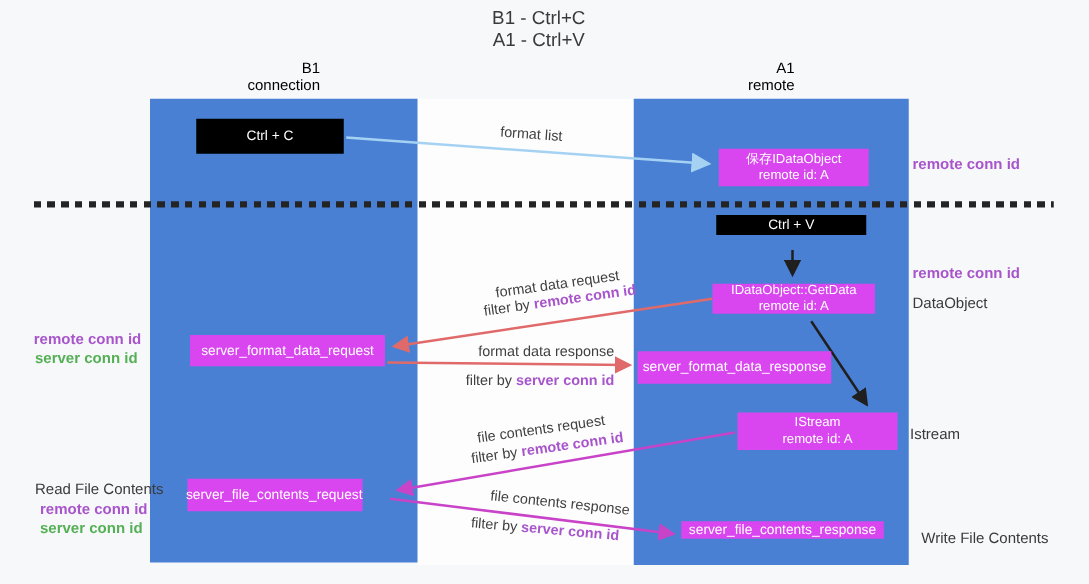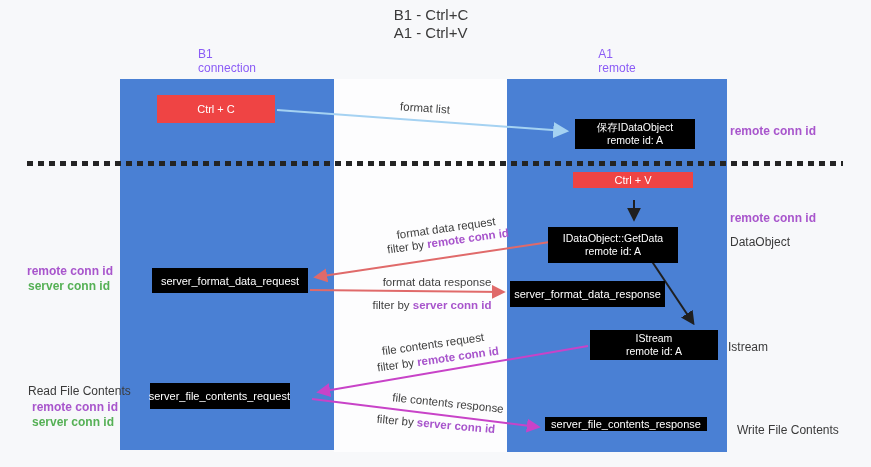--- a/index.html
+++ b/index.html
@@ -1,45 +1,45 @@
 <!DOCTYPE html>
 <html><head>
 <meta charset="utf-8">
 <style>
   * { margin: 0; padding: 0; box-sizing: border-box; }
   html, body { background: #f7f8fa; font-family: "Liberation Sans", sans-serif; }
   .canvas { position: relative; width: 871px; height: 467px; background: #f7f8fa; overflow: hidden; }
 
   .mid-band { position: absolute; left: 334px; top: 79px; width: 173px; height: 373px; background: #fdfdfe; }
 
-  .title { position: absolute; left: 431px; top: 6px; transform: translateX(-50%); 
+  .title { position: absolute; left: 431px; top: 6px; transform: translateX(-50%); text-align: center;
            font-size: 15px; line-height: 18px; color: #3a3a3a; white-space: nowrap; }
 
-  .col-header { position: absolute; top: 47px; transform: translateX(-50%); text-align: left;
-                font-size: 12px; line-height: 14px; color: #8b5cf6; white-space: nowrap; }
+  .col-header { position: absolute; top: 47px; transform: translateX(-50%); text-align: right;
+                font-size: 12px; line-height: 14px; color: #000000; white-space: nowrap; }
   .col-header.left  { left: 227px; }
   .col-header.right { left: 617px; }
 
   .lifeline { position: absolute; top: 79px; background: #4a80d4; }
   .lifeline.left  { left: 120px; width: 214px; height: 371px; }
   .lifeline.right { left: 507px; width: 220px; height: 373px; }
 
   .dashed-divider { position: absolute; left: 27px; top: 161px; width: 816px; height: 5px;
     background: repeating-linear-gradient(90deg, #242424 0, #242424 6px, transparent 6px, transparent 11px); }
 
   .box { position: absolute; display: flex; flex-direction: column; align-items: center; justify-content: center;
          color: #ffffff; text-align: center; white-space: nowrap; }
-  .box.green  { background: #ef4444; font-size: 11px; }
-  .box.orange { background: #000000; font-size: 11px; }
+  .box.green  { background: #000000; font-size: 11px; }
+  .box.orange { background: #d946ef; font-size: 11px; }
   .box.two-line { font-size: 10.5px; line-height: 13px; }
 
   .b-ctrl-c    { left: 157px; top: 95px;  width: 118px; height: 28px; }
   .b-save      { left: 575px; top: 119px; width: 120px; height: 30px; }
   .b-ctrl-v    { left: 573px; top: 172px; width: 120px; height: 16px; }
-  .b-getdata   { left: 548px; top: 227px; width: 130px; height: 36px; }
+  .b-getdata   { left: 570px; top: 227px; width: 130px; height: 24px; }
   .b-fmt-req   { left: 152px; top: 268px; width: 156px; height: 25px; }
   .b-fmt-resp  { left: 510px; top: 281px; width: 155px; height: 26px; }
   .b-istream   { left: 590px; top: 330px; width: 128px; height: 30px; }
   .b-file-req  { left: 150px; top: 383px; width: 140px; height: 26px; align-items: flex-end; }
   .b-file-resp { left: 545px; top: 417px; width: 162px; height: 14px; }
 
   .flow-lbl { position: absolute; font-size: 11.5px; color: #3f3f3f; white-space: nowrap; }
   .purple-id { color: #a855cc; font-weight: bold; }
 
   .l-format-list { left: 425px; top: 108px; transform: translate(-50%,-50%) rotate(4deg); }

